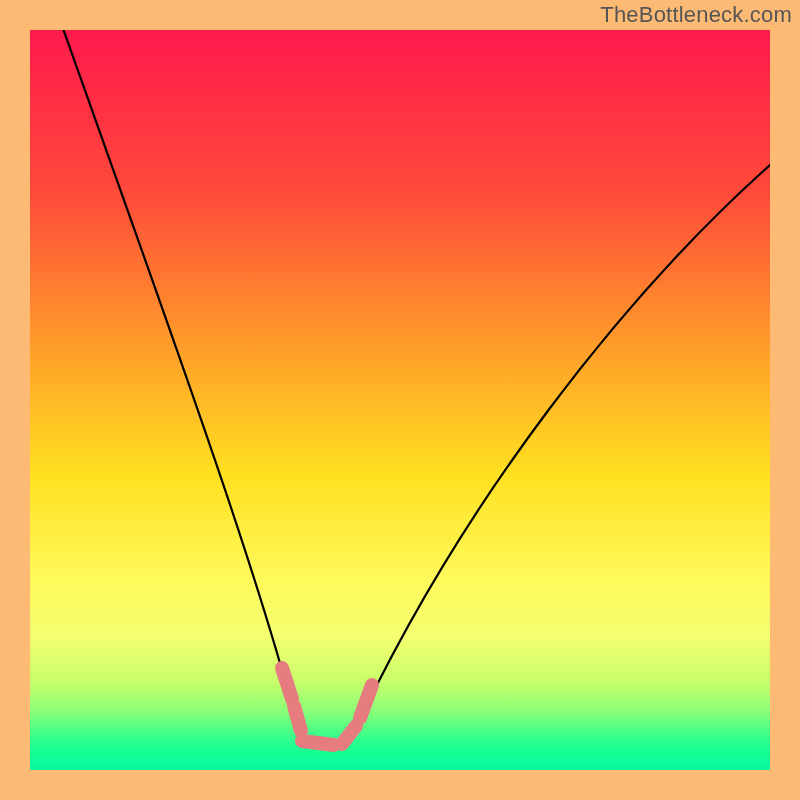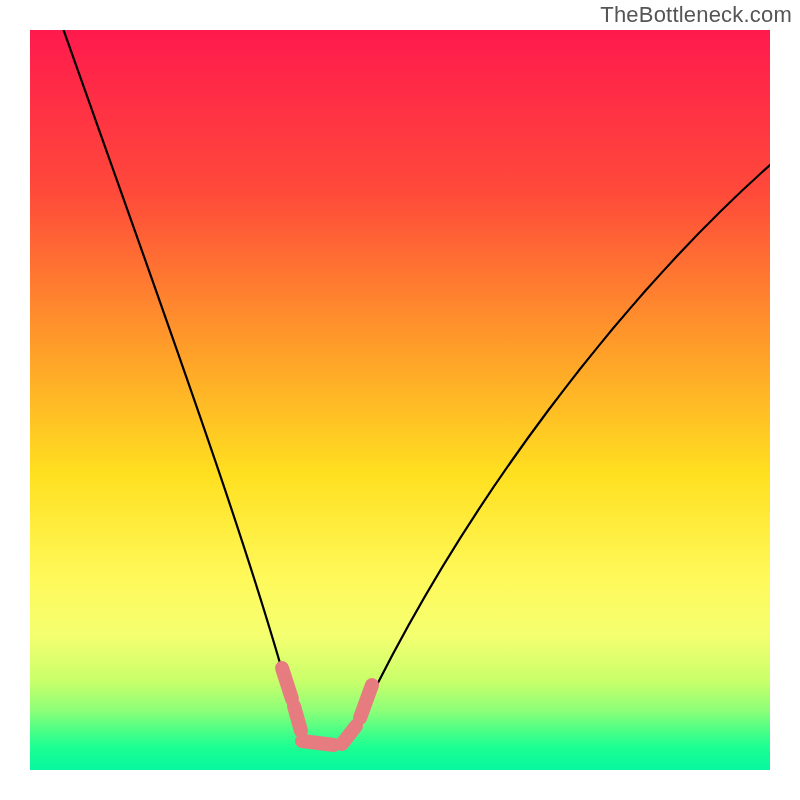--- a/index.html
+++ b/index.html
@@ -1,21 +1,21 @@
 <!DOCTYPE html>
 <html><head>
 <meta charset="utf-8">
 <style>
   * { margin: 0; padding: 0; box-sizing: border-box; }
   html, body { width: 800px; height: 800px; overflow: hidden; background: #000; }
   .frame {
     position: relative;
     width: 800px;
     height: 800px;
-    background: #ffffff;
+    background: #fdba74;
   }
   .watermark {
     position: absolute;
     top: 2px;
     right: 8px;
     font-family: Arial, Helvetica, sans-serif;
     font-size: 22px;
     color: #555;
     font-weight: 400;
     letter-spacing: 0.2px;

